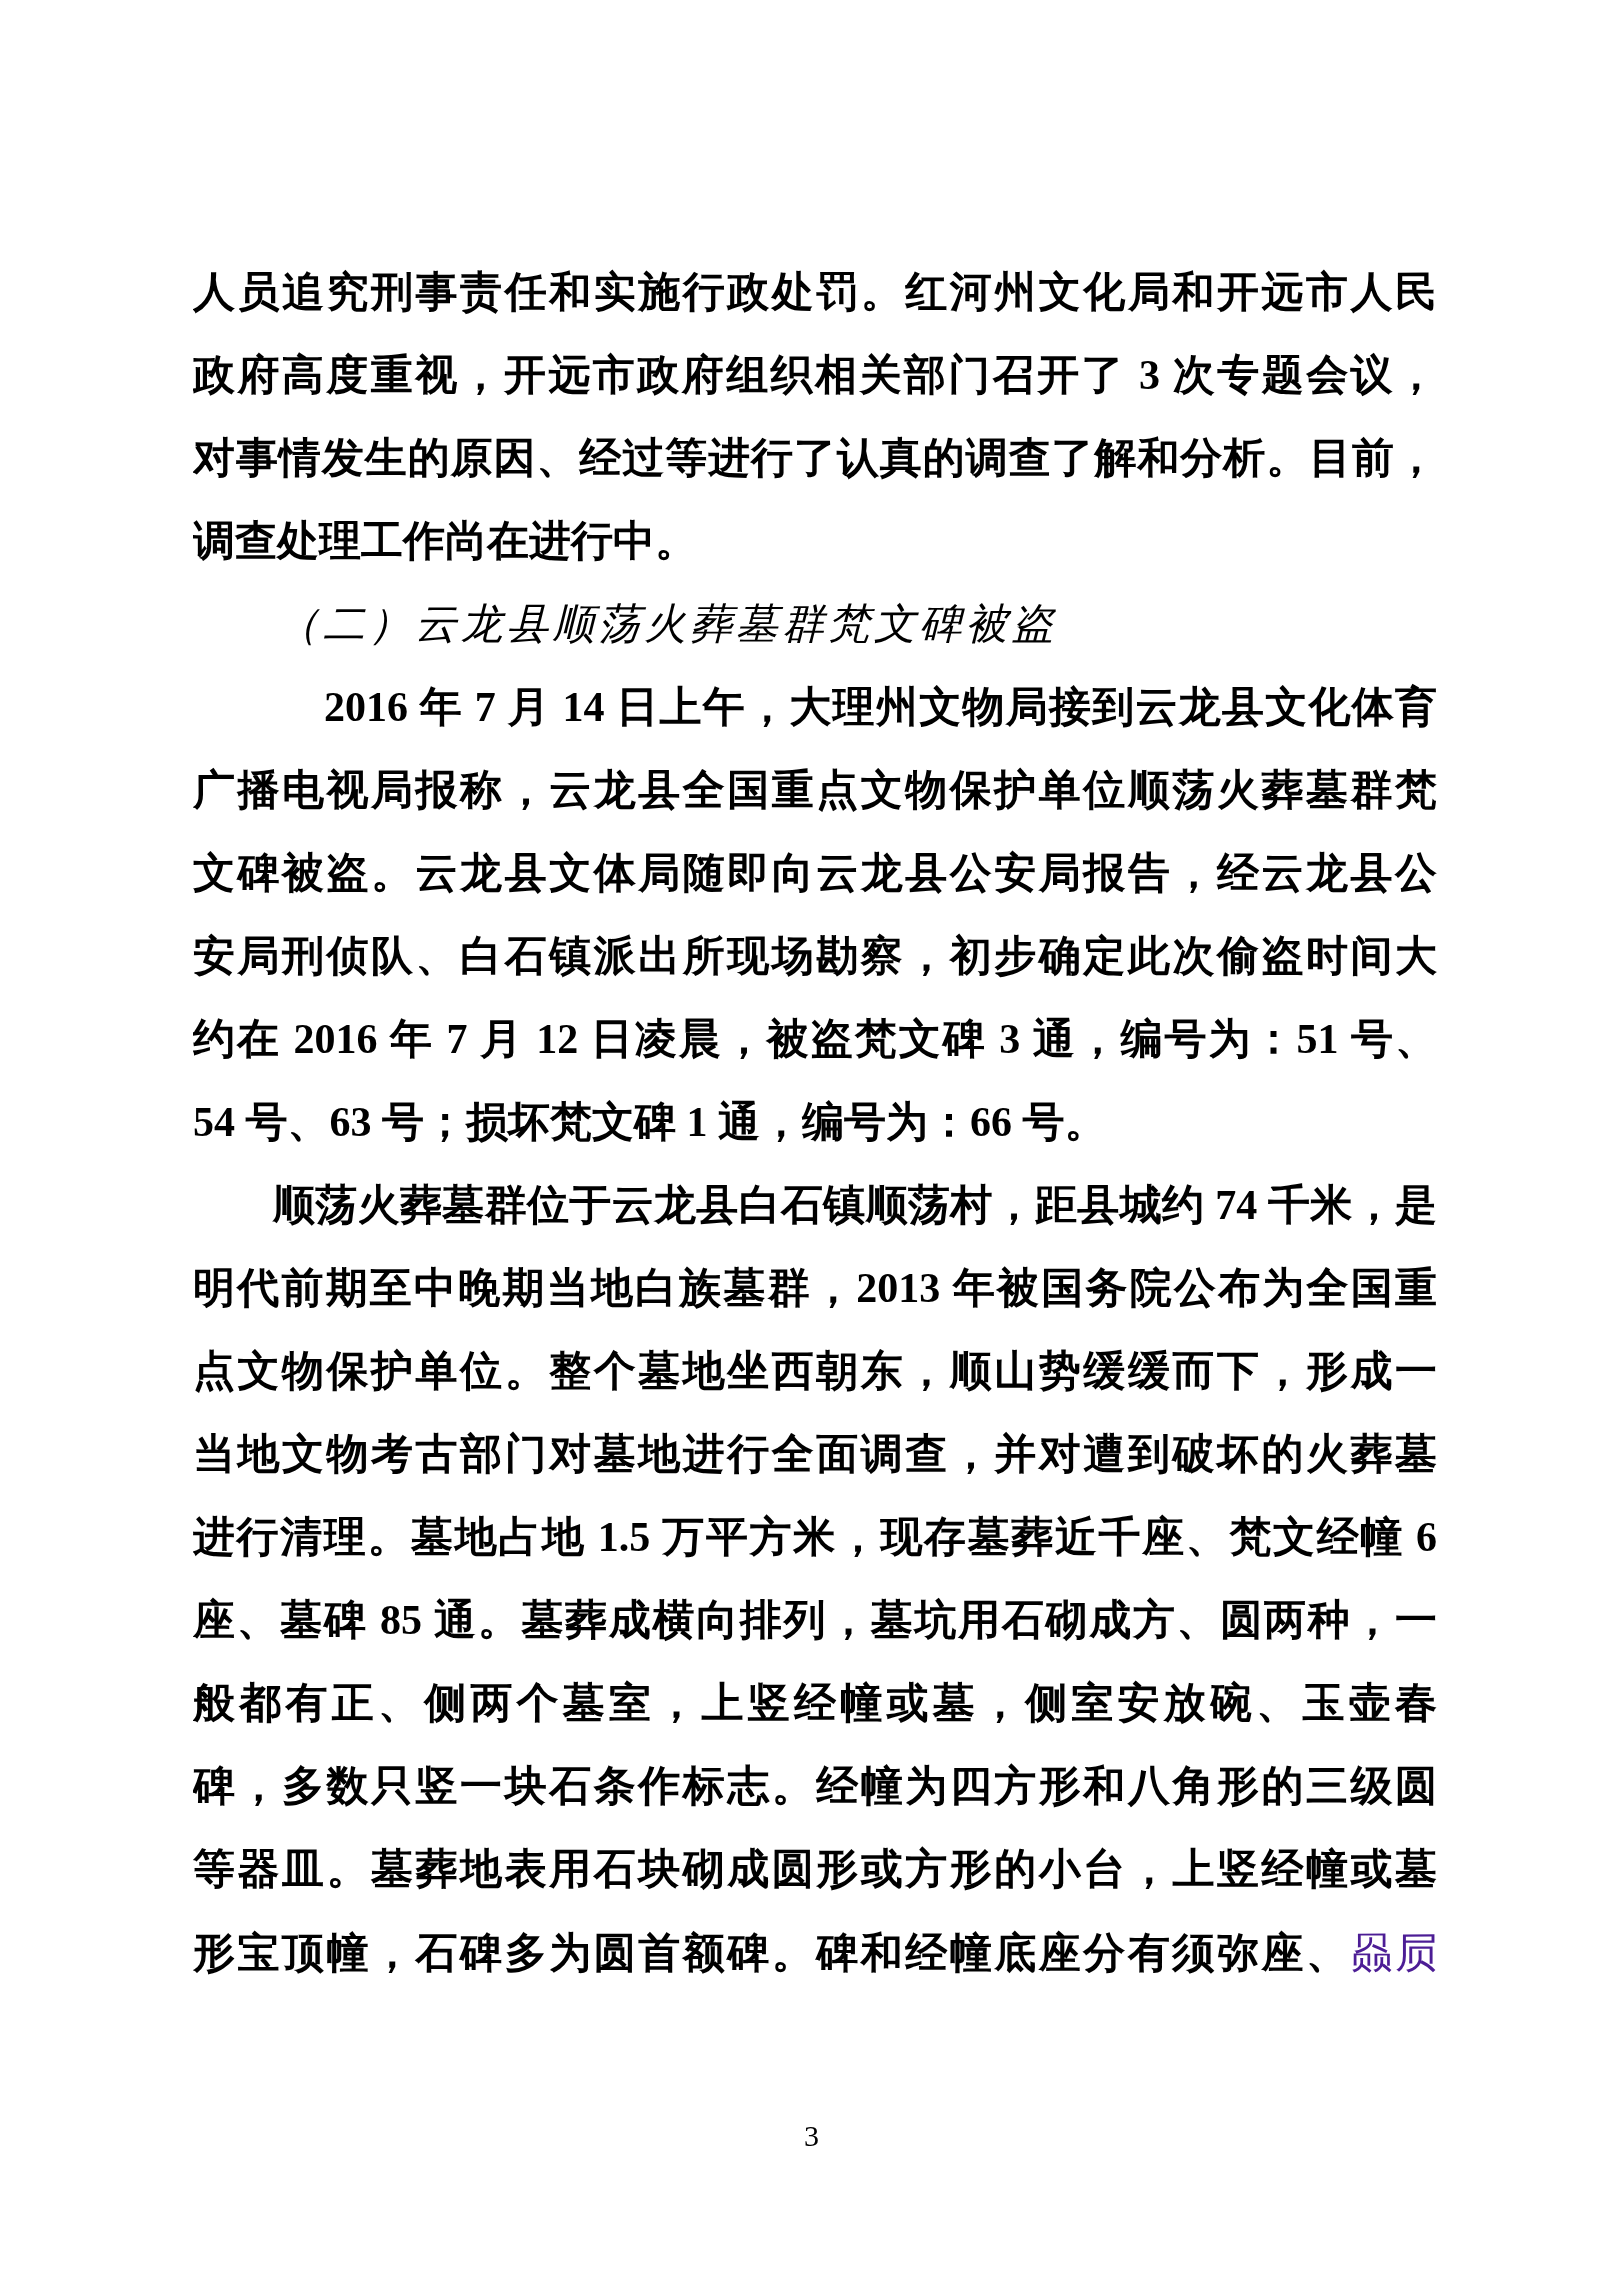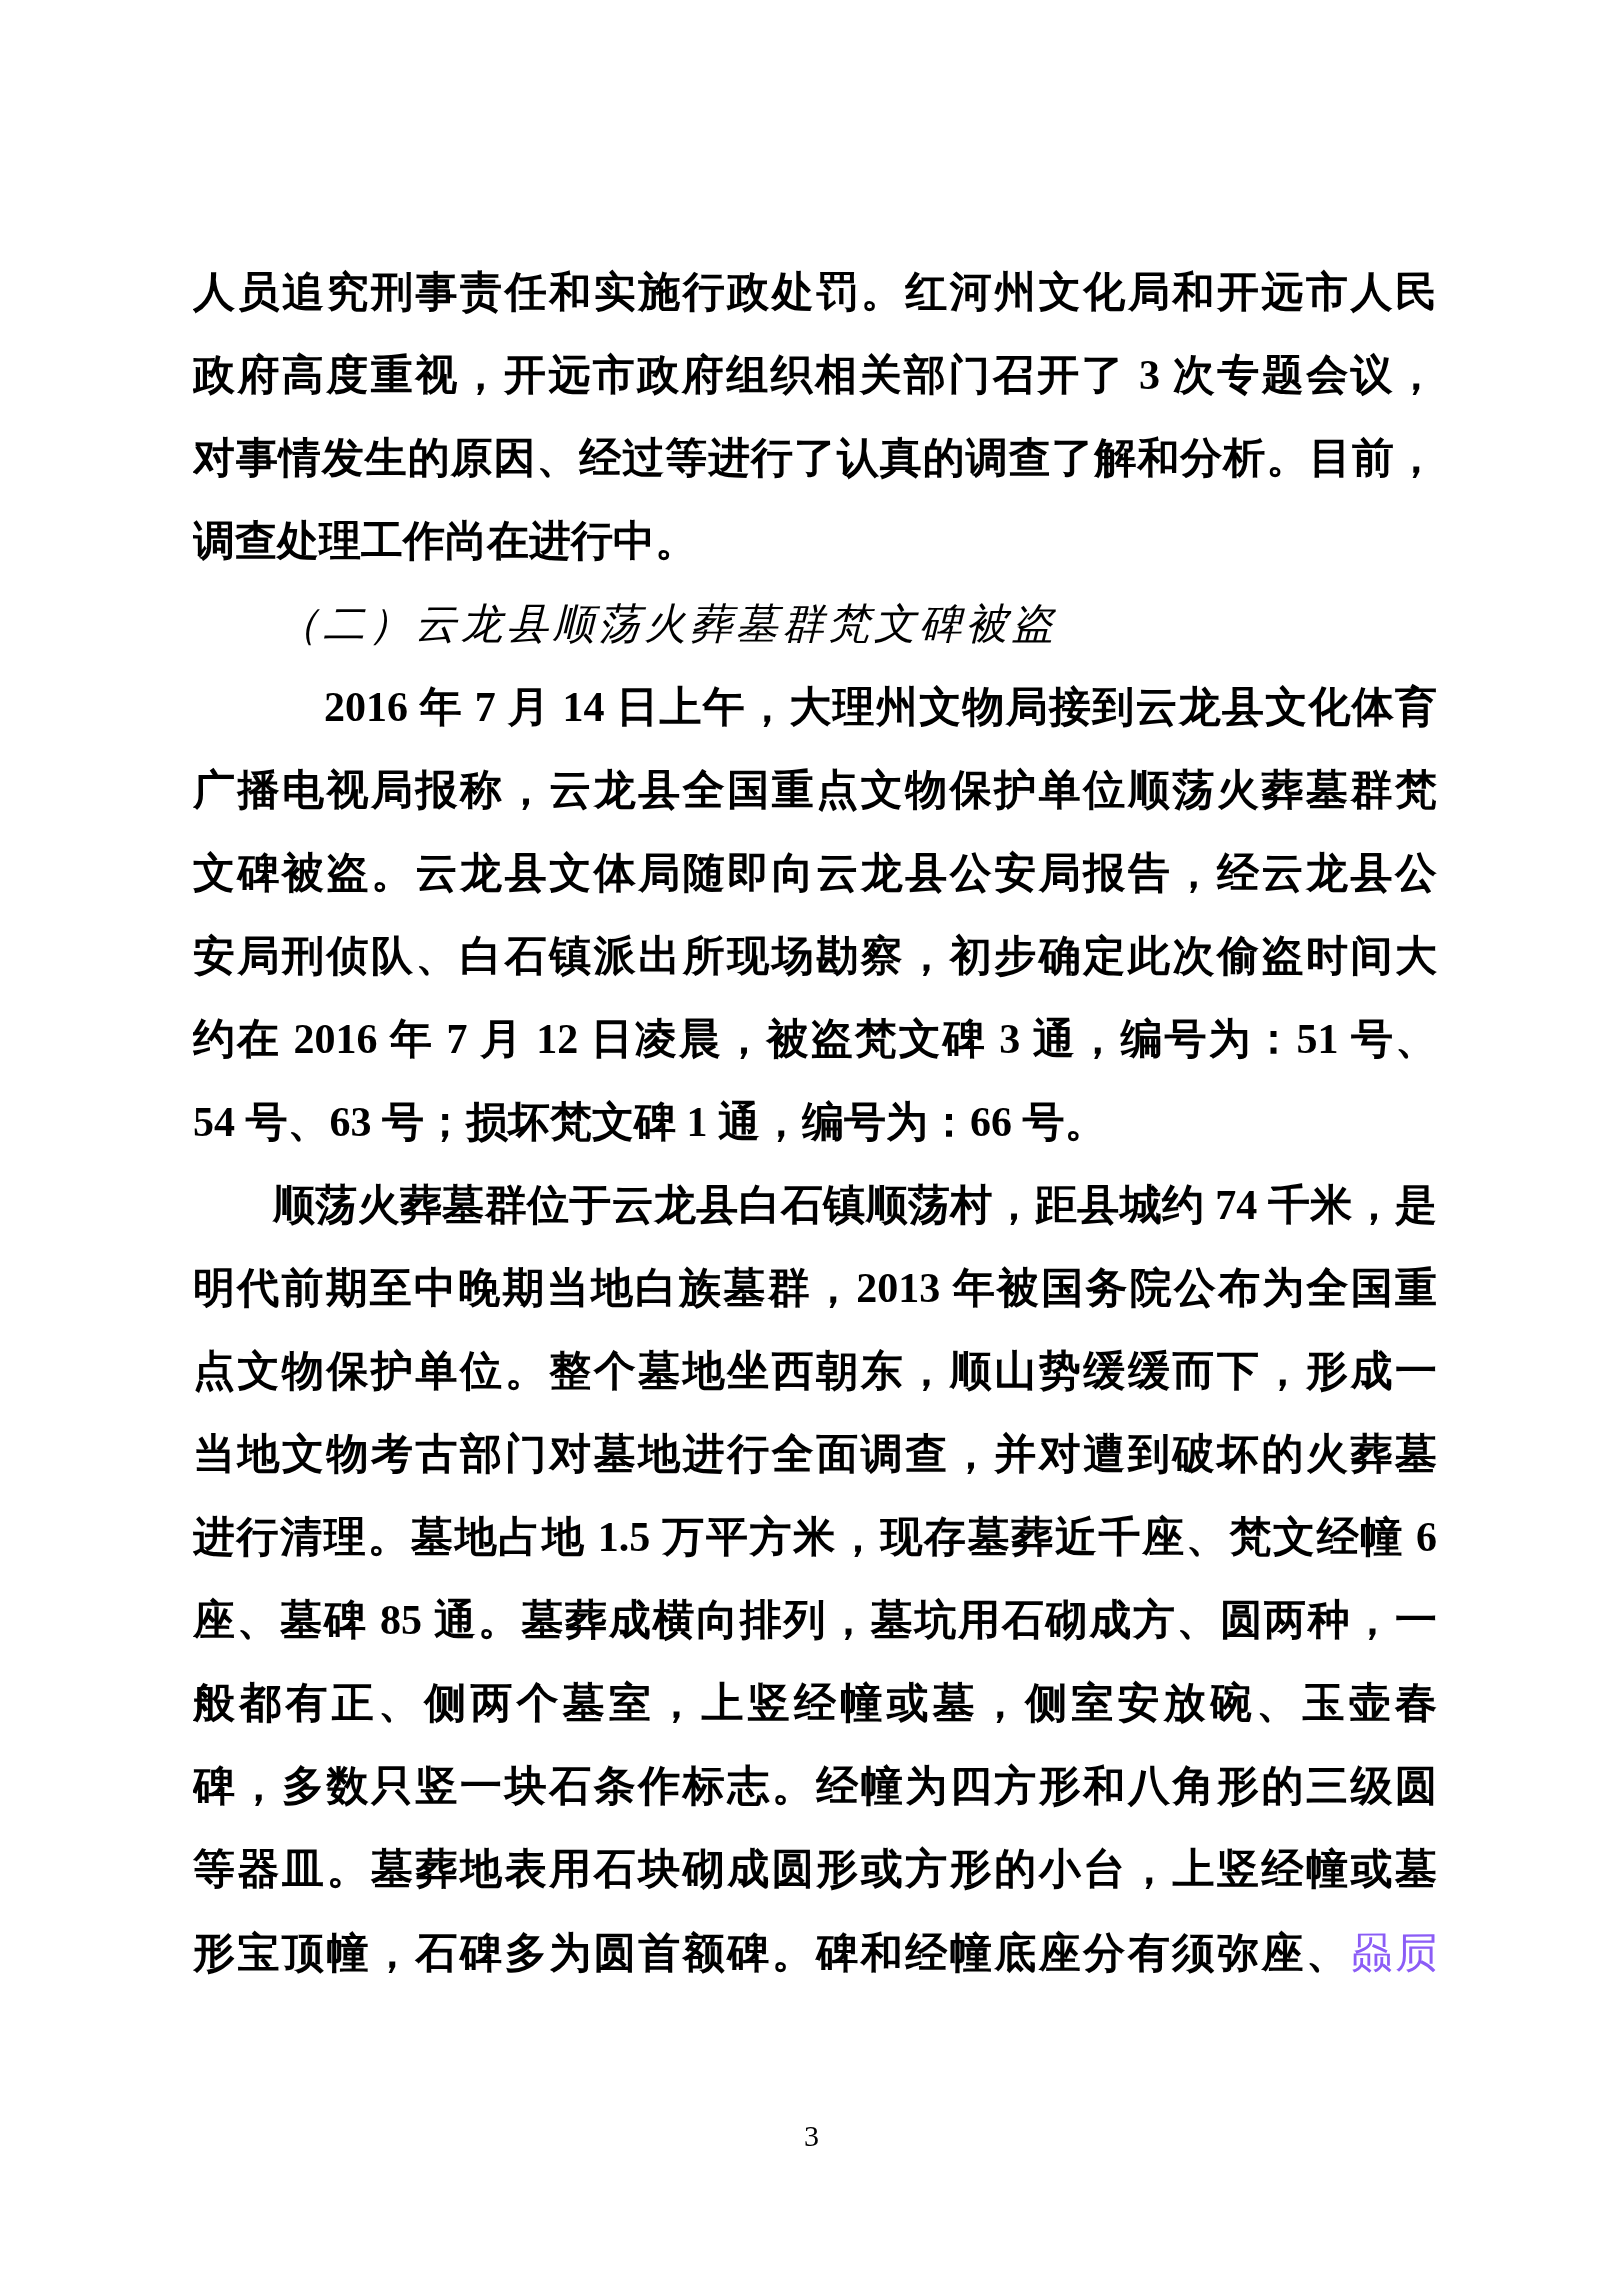--- a/index.html
+++ b/index.html
@@ -38,21 +38,21 @@
     font-style: italic;
     text-align: right;
     text-align-last: left;
     letter-spacing: 3.9px;
   }
   .line.indent2 { text-indent: 80px; }
   .line.indent3 { text-indent: 131px; }
   .fallback {
     font-weight: 300;
     font-style: normal;
-    color: #8b5cf6;
+    color: #4c1d95;
     font-family: "DejaVu Serif", serif;
   }
   .pagenum {
     position: absolute;
     top: 2106px;
     left: 0;
     width: 100%;
     height: 59px;
     line-height: 59px;
     text-align: center;

